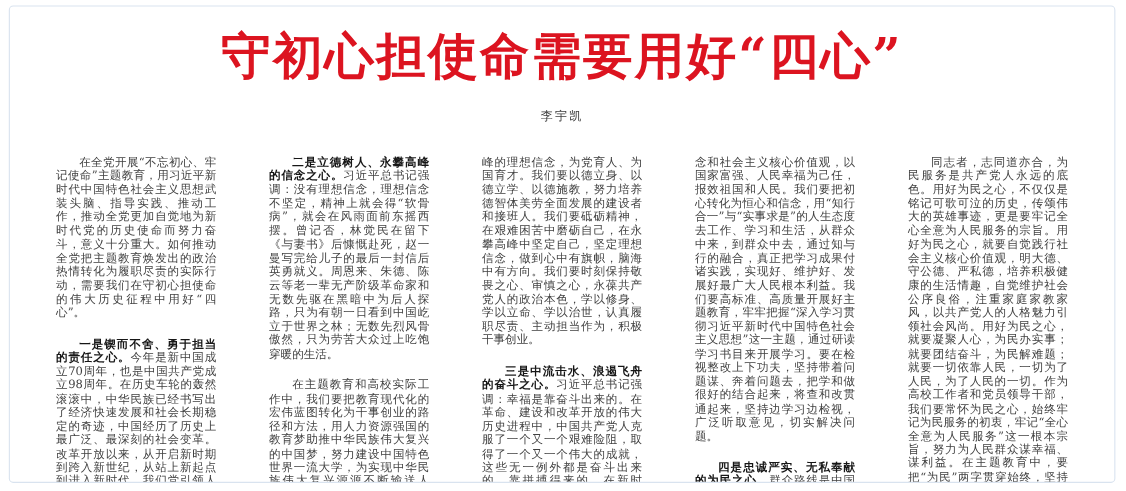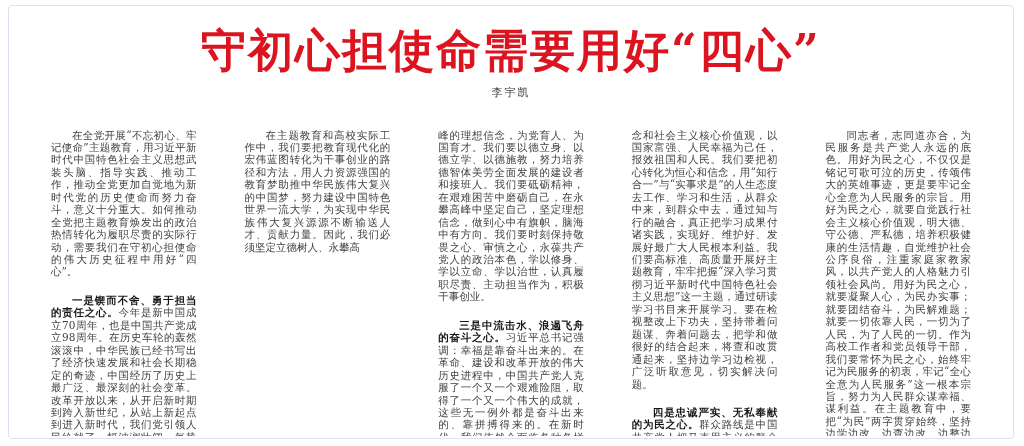--- a/index.html
+++ b/index.html
@@ -12,21 +12,21 @@
     position:absolute;left:8px;top:5px;width:1006px;height:434px;
     background:#ffffff;border:1px solid #d9e3ef;border-radius:4px;
     box-sizing:border-box;overflow:hidden;
   }
   .title{
     text-align:center;color:#dc1420;font-size:45px;font-weight:bold;
     margin:20px 0 0 0;letter-spacing:2px;line-height:1.1;
     font-family:"DejaVu Serif","Liberation Serif",serif;
   }
   .author{
-    text-align:center;font-size:11px;color:#3d3d3d;margin-top:9px;letter-spacing:2px;
+    text-align:center;font-size:11px;color:#3d3d3d;margin-top:22px;letter-spacing:2px;
   }
   .columns{
     display:flex;gap:16px;padding:13px 26px 0 26px;box-sizing:border-box;
     height:336px;overflow:hidden;
   }
   .col{
     flex:1 1 0;min-width:0;font-size:10.5px;line-height:12.45px;
     text-align:justify;color:#414141;
   }
   .para{margin:16px;text-indent:21px;}
@@ -43,20 +43,21 @@
 
   <div class="columns">
 
     <div class="col">
       <p class="para"><b class="lead"></b><span>在全党开展“不忘初心、牢记使命”主题教育，用习近平新时代中国特色社会主义思想武装头脑、指导实践、推动工作，推动全党更加自觉地为新时代党的历史使命而努力奋斗，意义十分重大。如何推动全党把主题教育焕发出的政治热情转化为履职尽责的实际行动，需要我们在守初心担使命的伟大历史征程中用好“四心”。</span></p>
       <p class="para"><b class="lead">一是锲而不舍、勇于担当的责任之心。</b><span>今年是新中国成立70周年，也是中国共产党成立98周年。在历史车轮的轰然滚滚中，中华民族已经书写出了经济快速发展和社会长期稳定的奇迹，中国经历了历史上最广泛、最深刻的社会变革。改革开放以来，从开启新时期到跨入新世纪，从站上新起点到进入新时代，我们党引领人民绘就了一幅波澜壮阔、气势恢宏的历史画卷，谱写了一曲感天动地、气壮山河的奋斗赞歌。这一切无疑都源于中国共产党人的担当精神和责任之心。</span></p>
       <p class="para"><b class="lead"></b><span>知责任者，大丈夫之始也；行责任者，大丈夫之终也。我们作为党员干部就要切实扛起政治责任、永葆革命精神，人人敢于担当，人人善于担当。用好责任之心，就是要以习近平新时代中国特色社会主义思想为统领，加强党员干部的思想教育，用理论武装自己，坚定树立理想信念。履责担当，</span></p>
     </div>
 
     <div class="col">
+      <p class="para"><b class="lead">二是立德树人、永攀高峰的信念之心。</b><span>习近平总书记强调：没有理想信念，理想信念不坚定，精神上就会得“软骨病”，就会在风雨面前东摇西摆。曾记否，林觉民在留下《与妻书》后慷慨赴死，赵一曼写完给儿子的最后一封信后英勇就义。周恩来、朱德、陈云等老一辈无产阶级革命家和无数先驱在黑暗中为后人探路，只为有朝一日看到中国屹立于世界之林；无数先烈风骨傲然，只为劳苦大众过上吃饱穿暖的生活。</span></p>
       <p class="para"><b class="lead"></b><span>在主题教育和高校实际工作中，我们要把教育现代化的宏伟蓝图转化为干事创业的路径和方法，用人力资源强国的教育梦助推中华民族伟大复兴的中国梦，努力建设中国特色世界一流大学，为实现中华民族伟大复兴源源不断输送人才、贡献力量。因此，我们必须坚定立德树人、永攀高</span></p>
     </div>
 
     <div class="col">
       <p class="para cont"><b class="lead"></b><span>峰的理想信念，为党育人、为国育才。我们要以德立身、以德立学、以德施教，努力培养德智体美劳全面发展的建设者和接班人。我们要砥砺精神，在艰难困苦中磨砺自己，在永攀高峰中坚定自己，坚定理想信念，做到心中有旗帜，脑海中有方向。我们要时刻保持敬畏之心、审慎之心，永葆共产党人的政治本色，学以修身、学以立命、学以治世，认真履职尽责、主动担当作为，积极干事创业。</span></p>
       <p class="para"><b class="lead">三是中流击水、浪遏飞舟的奋斗之心。</b><span>习近平总书记强调：幸福是靠奋斗出来的。在革命、建设和改革开放的伟大历史进程中，中国共产党人克服了一个又一个艰难险阻，取得了一个又一个伟大的成就，这些无一例外都是奋斗出来的、靠拼搏得来的。在新时代，我们依然会面临各种各样的风险和挑战，我们要实现“两个一百年”奋斗目标，不断满足人民群众对美好生活的期盼，就必须要有逢山开路、遇水架桥的精神，锐意进取，大胆探索，不断有新发现、有新创造。</span></p>
       <p class="para"><b class="lead"></b><span>在这个伟大的时代，党员干部尤其是青年人更要坚守奋斗之心。我们应放眼长远，心怀梦想，把中国梦、民族梦与自己奋斗的目标结合起来。把人生的理想融入国家和民族的伟业当中。树立正确的理想信</span></p>
     </div>
 
     <div class="col">

